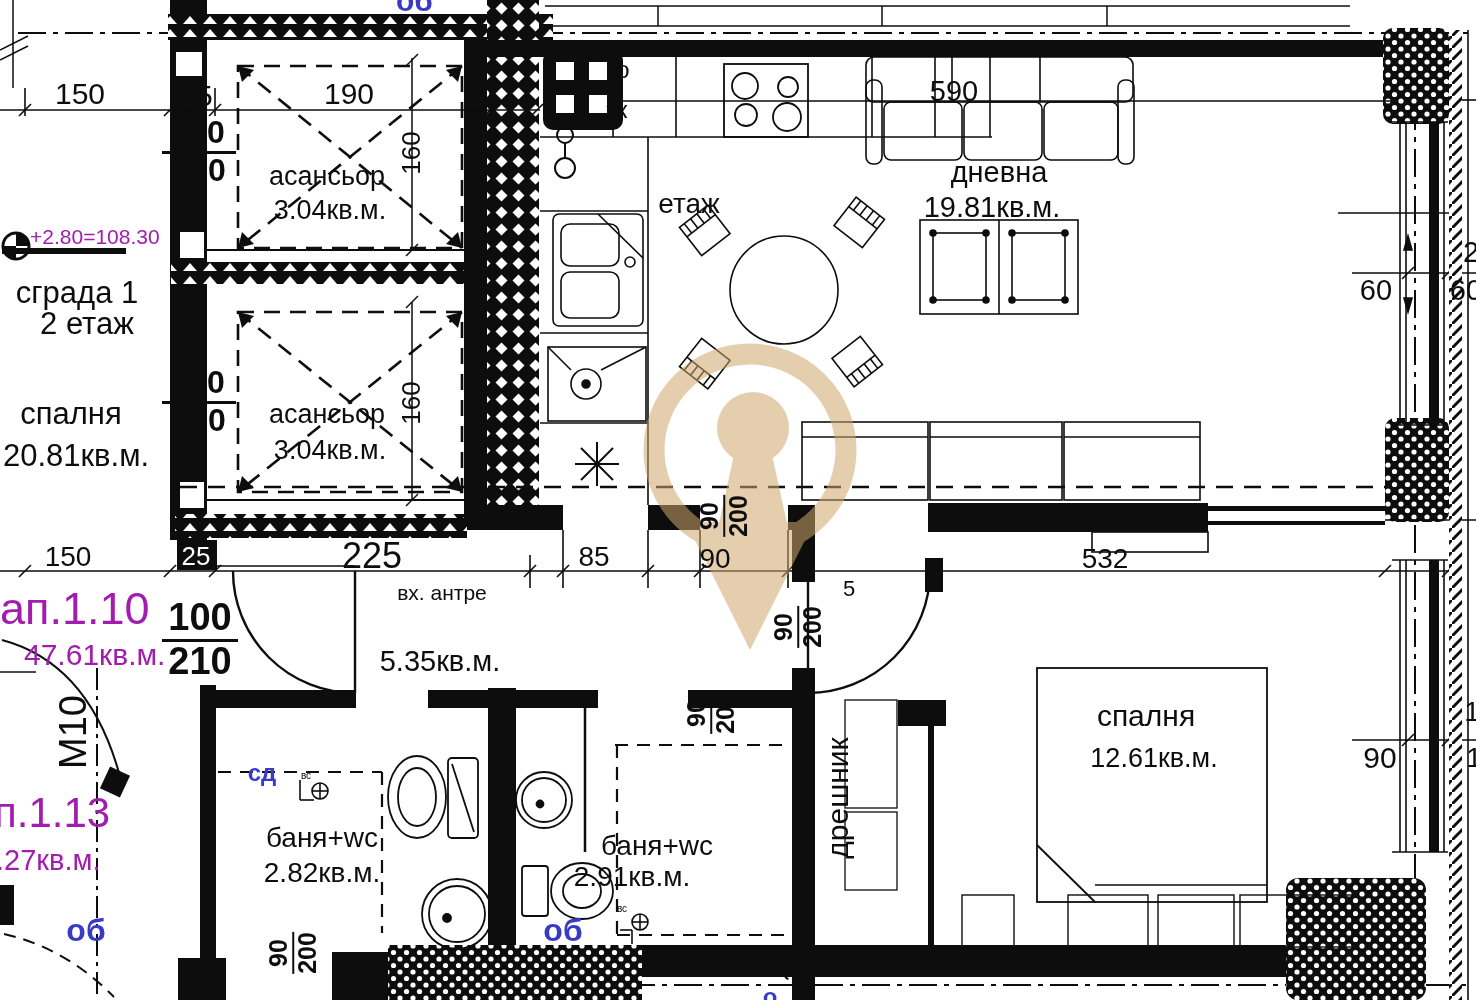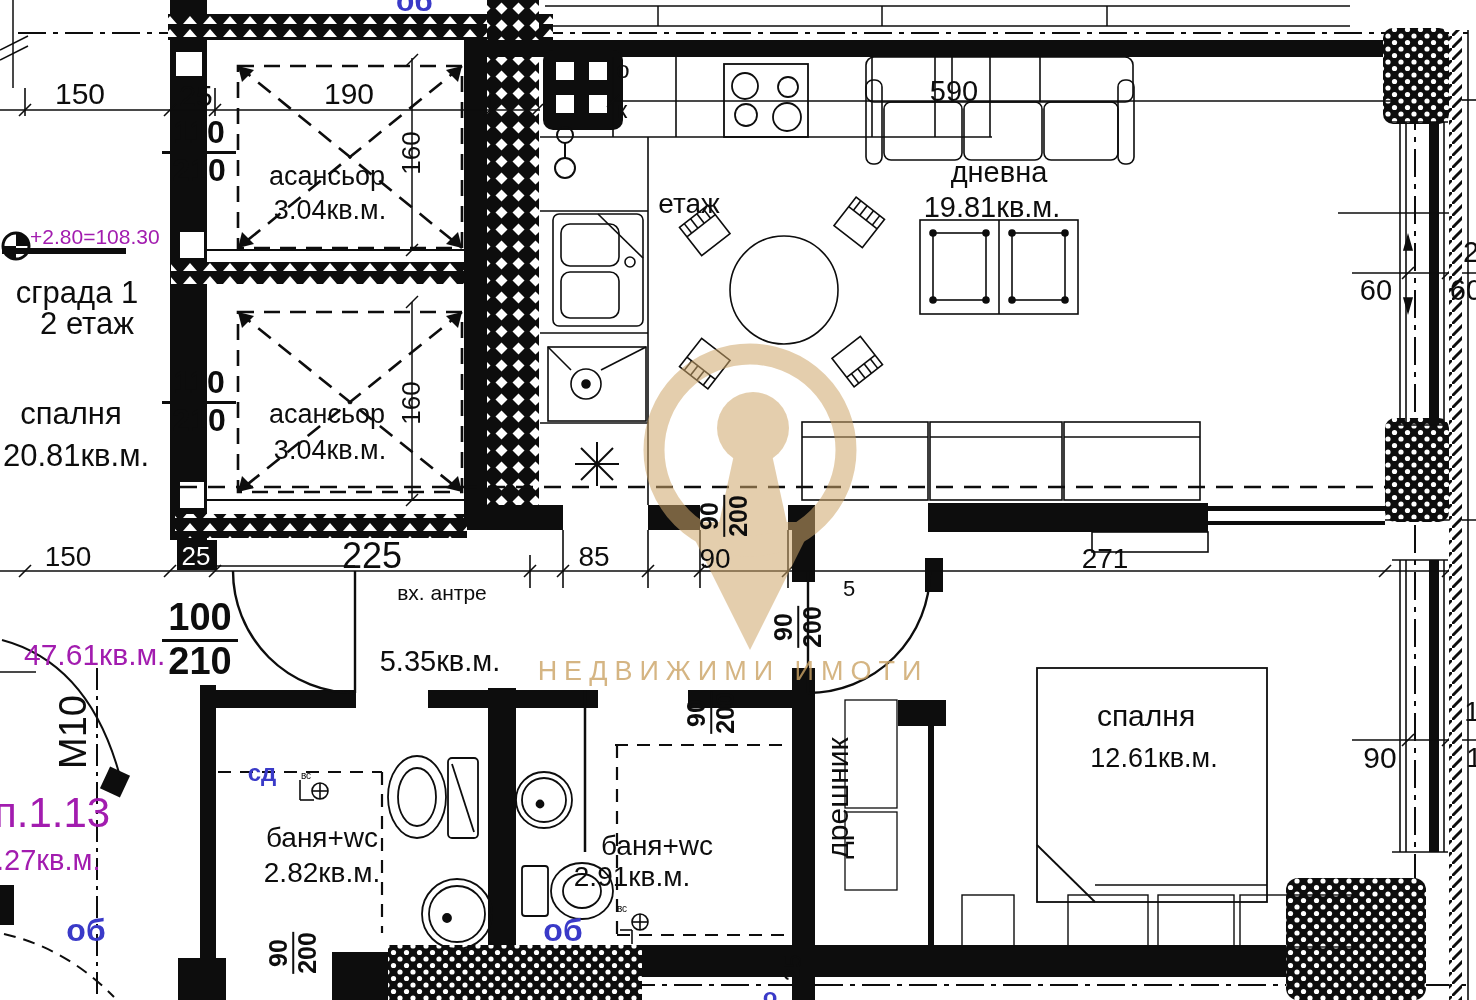--- a/index.html
+++ b/index.html
@@ -446,25 +446,26 @@
   <div class="lb" style="left:992px;top:207px;font-size:29px">19.81кв.м.</div>
 
   <div class="lb" style="left:623px;top:70px;font-size:24px">о</div>
   <div class="lb" style="left:622px;top:110px;font-size:24px">к</div>
 
   <div class="lb" style="left:68px;top:557px;font-size:28px">150</div>
   <div class="lb white" style="left:196px;top:556px;font-size:26px">25</div>
   <div class="lb" style="left:372px;top:556px;font-size:36px">225</div>
   <div class="lb" style="left:594px;top:557px;font-size:28px">85</div>
   <div class="lb" style="left:715px;top:559px;font-size:28px">90</div>
-  <div class="lb" style="left:1105px;top:559px;font-size:28px">271</div>
+  <div class="lb" style="left:1105px;top:559px;font-size:28px">532</div>
 
   <div class="lb" style="left:442px;top:592px;font-size:21px">вх. антре</div>
   <div class="lb" style="left:440px;top:661px;font-size:29px">5.35кв.м.</div>
 
+  <div class="la" style="left:0px;top:586px;font-size:45px">ап.1.10</div>
   <div class="la" style="left:24px;top:640px;font-size:30px">47.61кв.м.</div>
 
   <div class="lb rot" style="left:73px;top:732px;font-size:38px">М10</div>
   <div class="la" style="left:-6px;top:792px;font-size:42px">п.1.13</div>
   <div class="la" style="left:-4px;top:846px;font-size:29px">.27кв.м.</div>
 
   <div class="lb" style="left:322px;top:838px;font-size:28px">баня+wc</div>
   <div class="lb" style="left:322px;top:873px;font-size:28px">2.82кв.м.</div>
   <div class="lb" style="left:657px;top:846px;font-size:28px">баня+wc</div>
   <div class="lb" style="left:632px;top:877px;font-size:28px">2.91кв.м.</div>
@@ -500,14 +501,13 @@
   <div class="lb" style="left:849px;top:589px;font-size:22px">5</div>
 
   <div class="la blue" style="left:396px;top:-14px;font-size:30px">об</div>
   <div class="lb blue" style="left:86px;top:930px;font-size:32px">об</div>
   <div class="lb blue" style="left:262px;top:773px;font-size:24px">сд</div>
   <div class="lb blue" style="left:563px;top:930px;font-size:32px">об</div>
   <div class="lb blue" style="left:770px;top:997px;font-size:24px">о</div>
   <div class="lb" style="left:306px;top:776px;font-size:10px">вс</div>
   <div class="lb" style="left:622px;top:909px;font-size:10px">вс</div>
 
-  <div class="wm" style="left:733px;top:671px">НЕДВИЖИМИ ИМОТИ</div>
 </div>
 
 </body></html>

